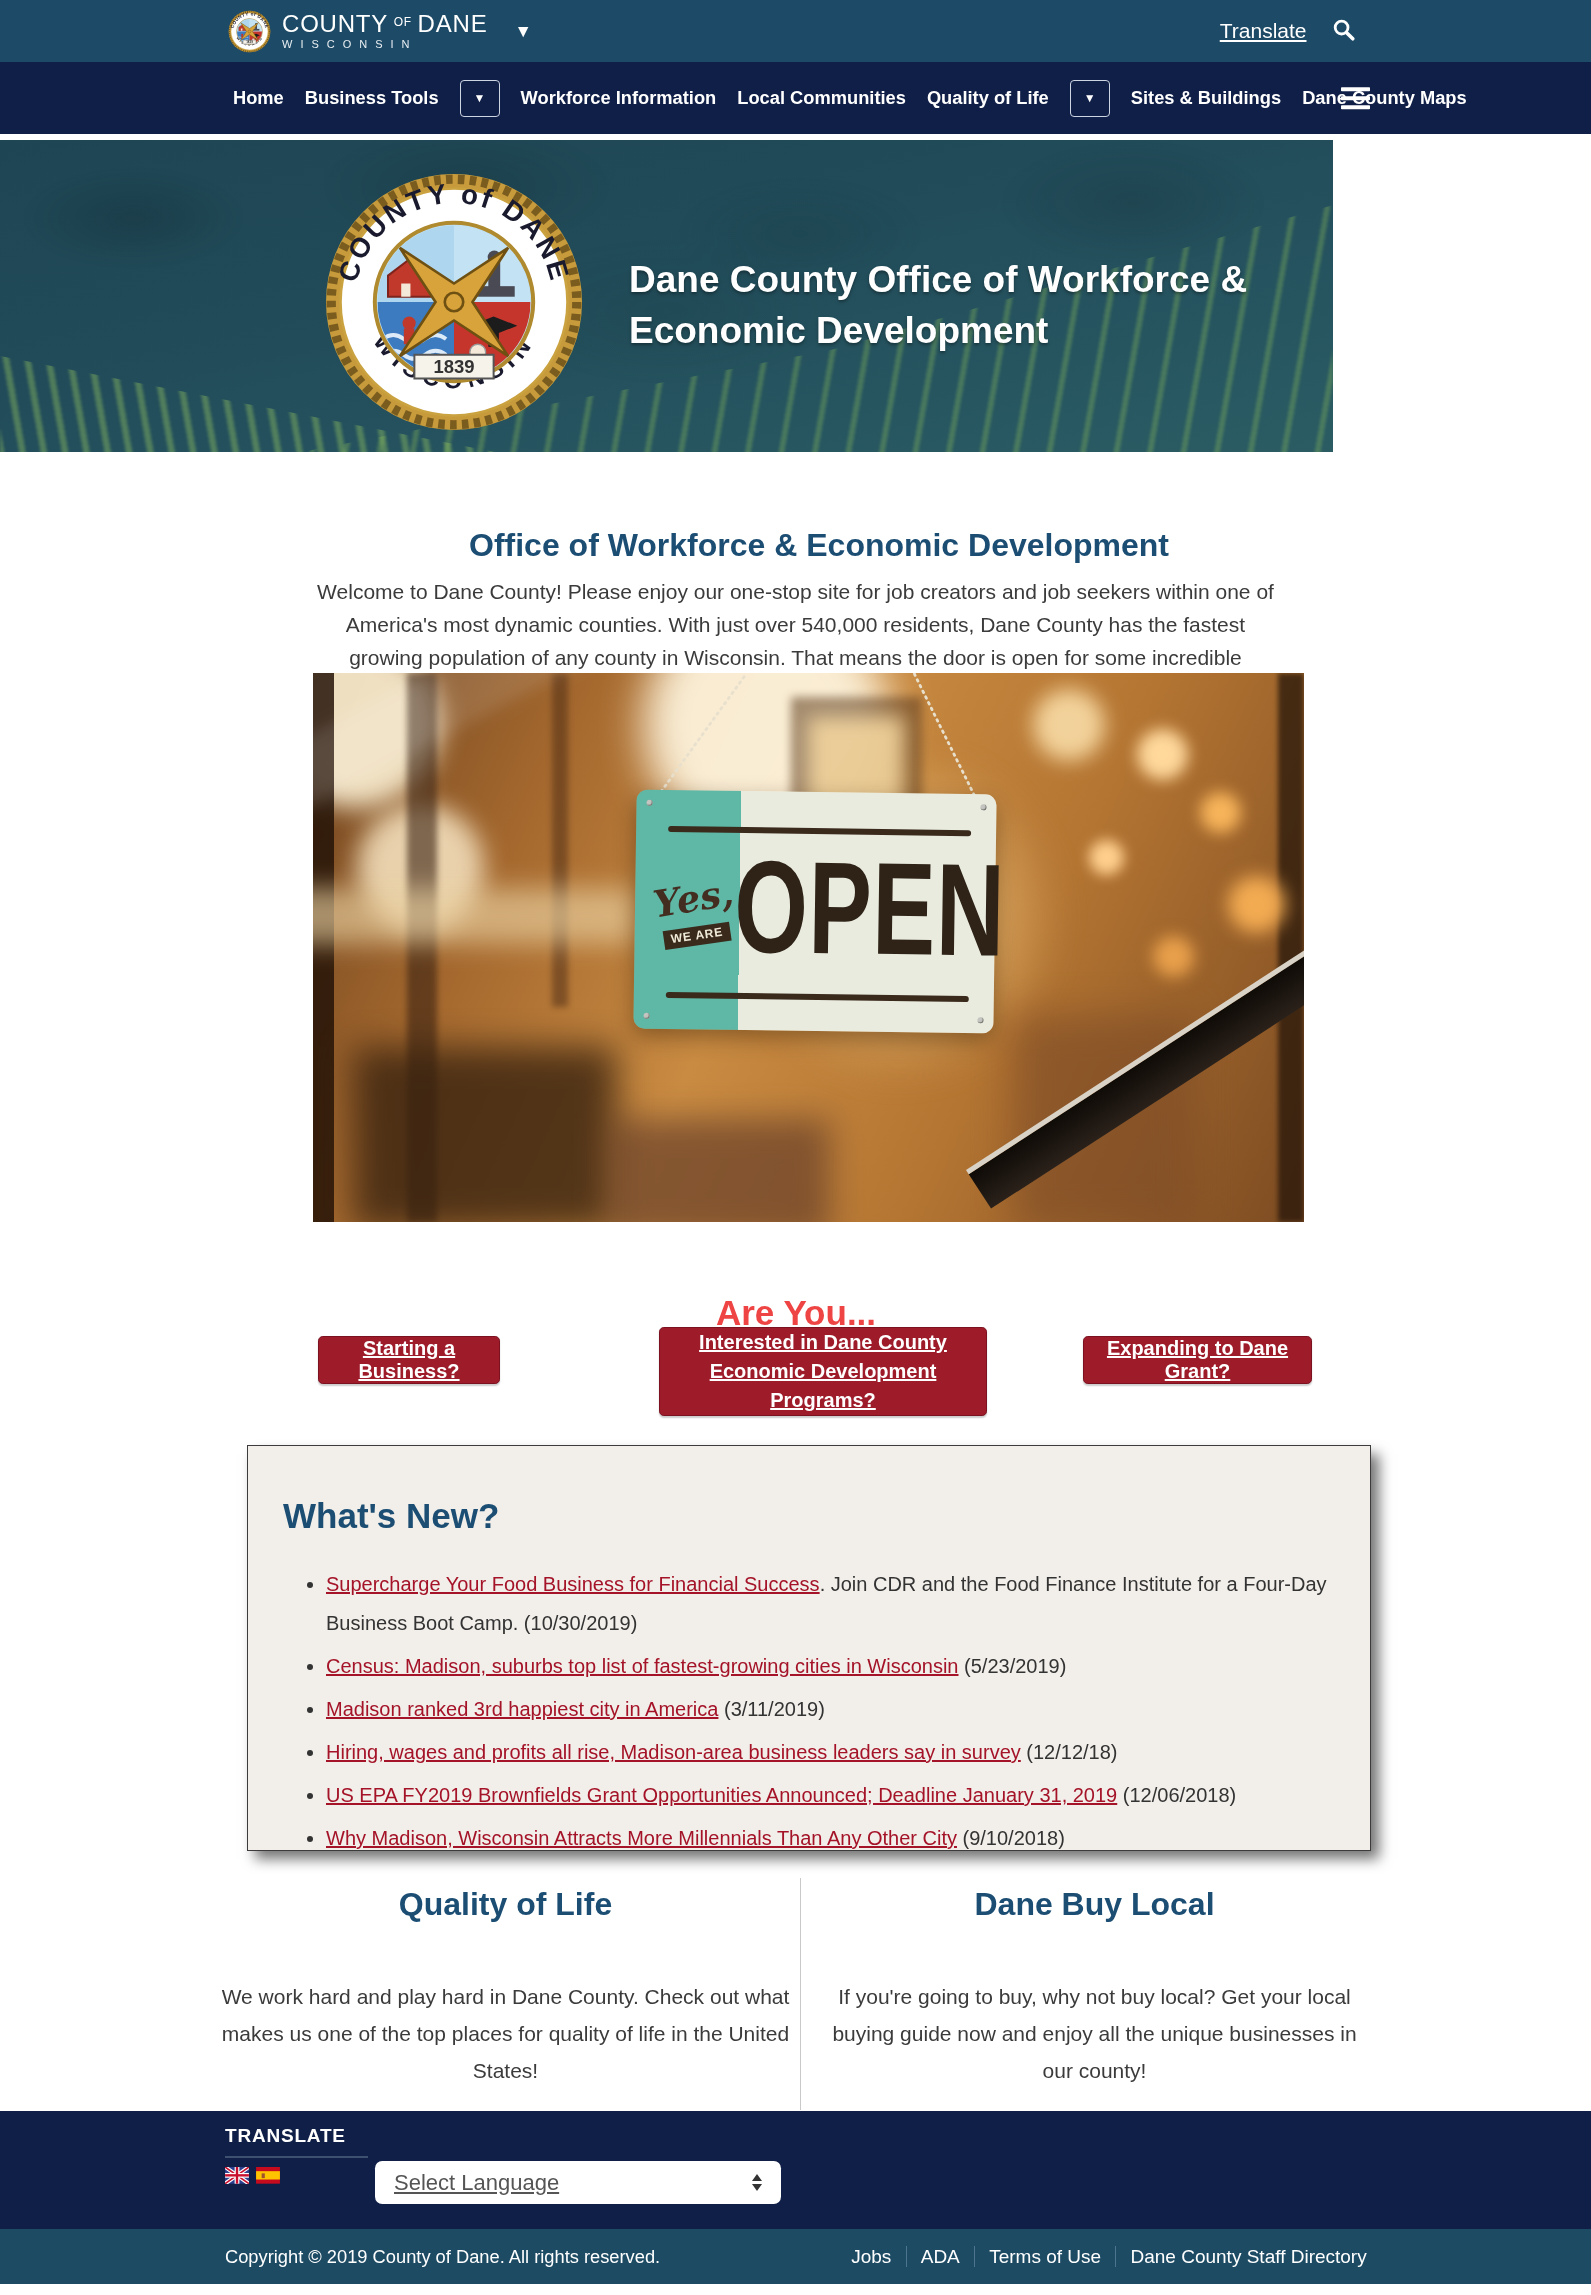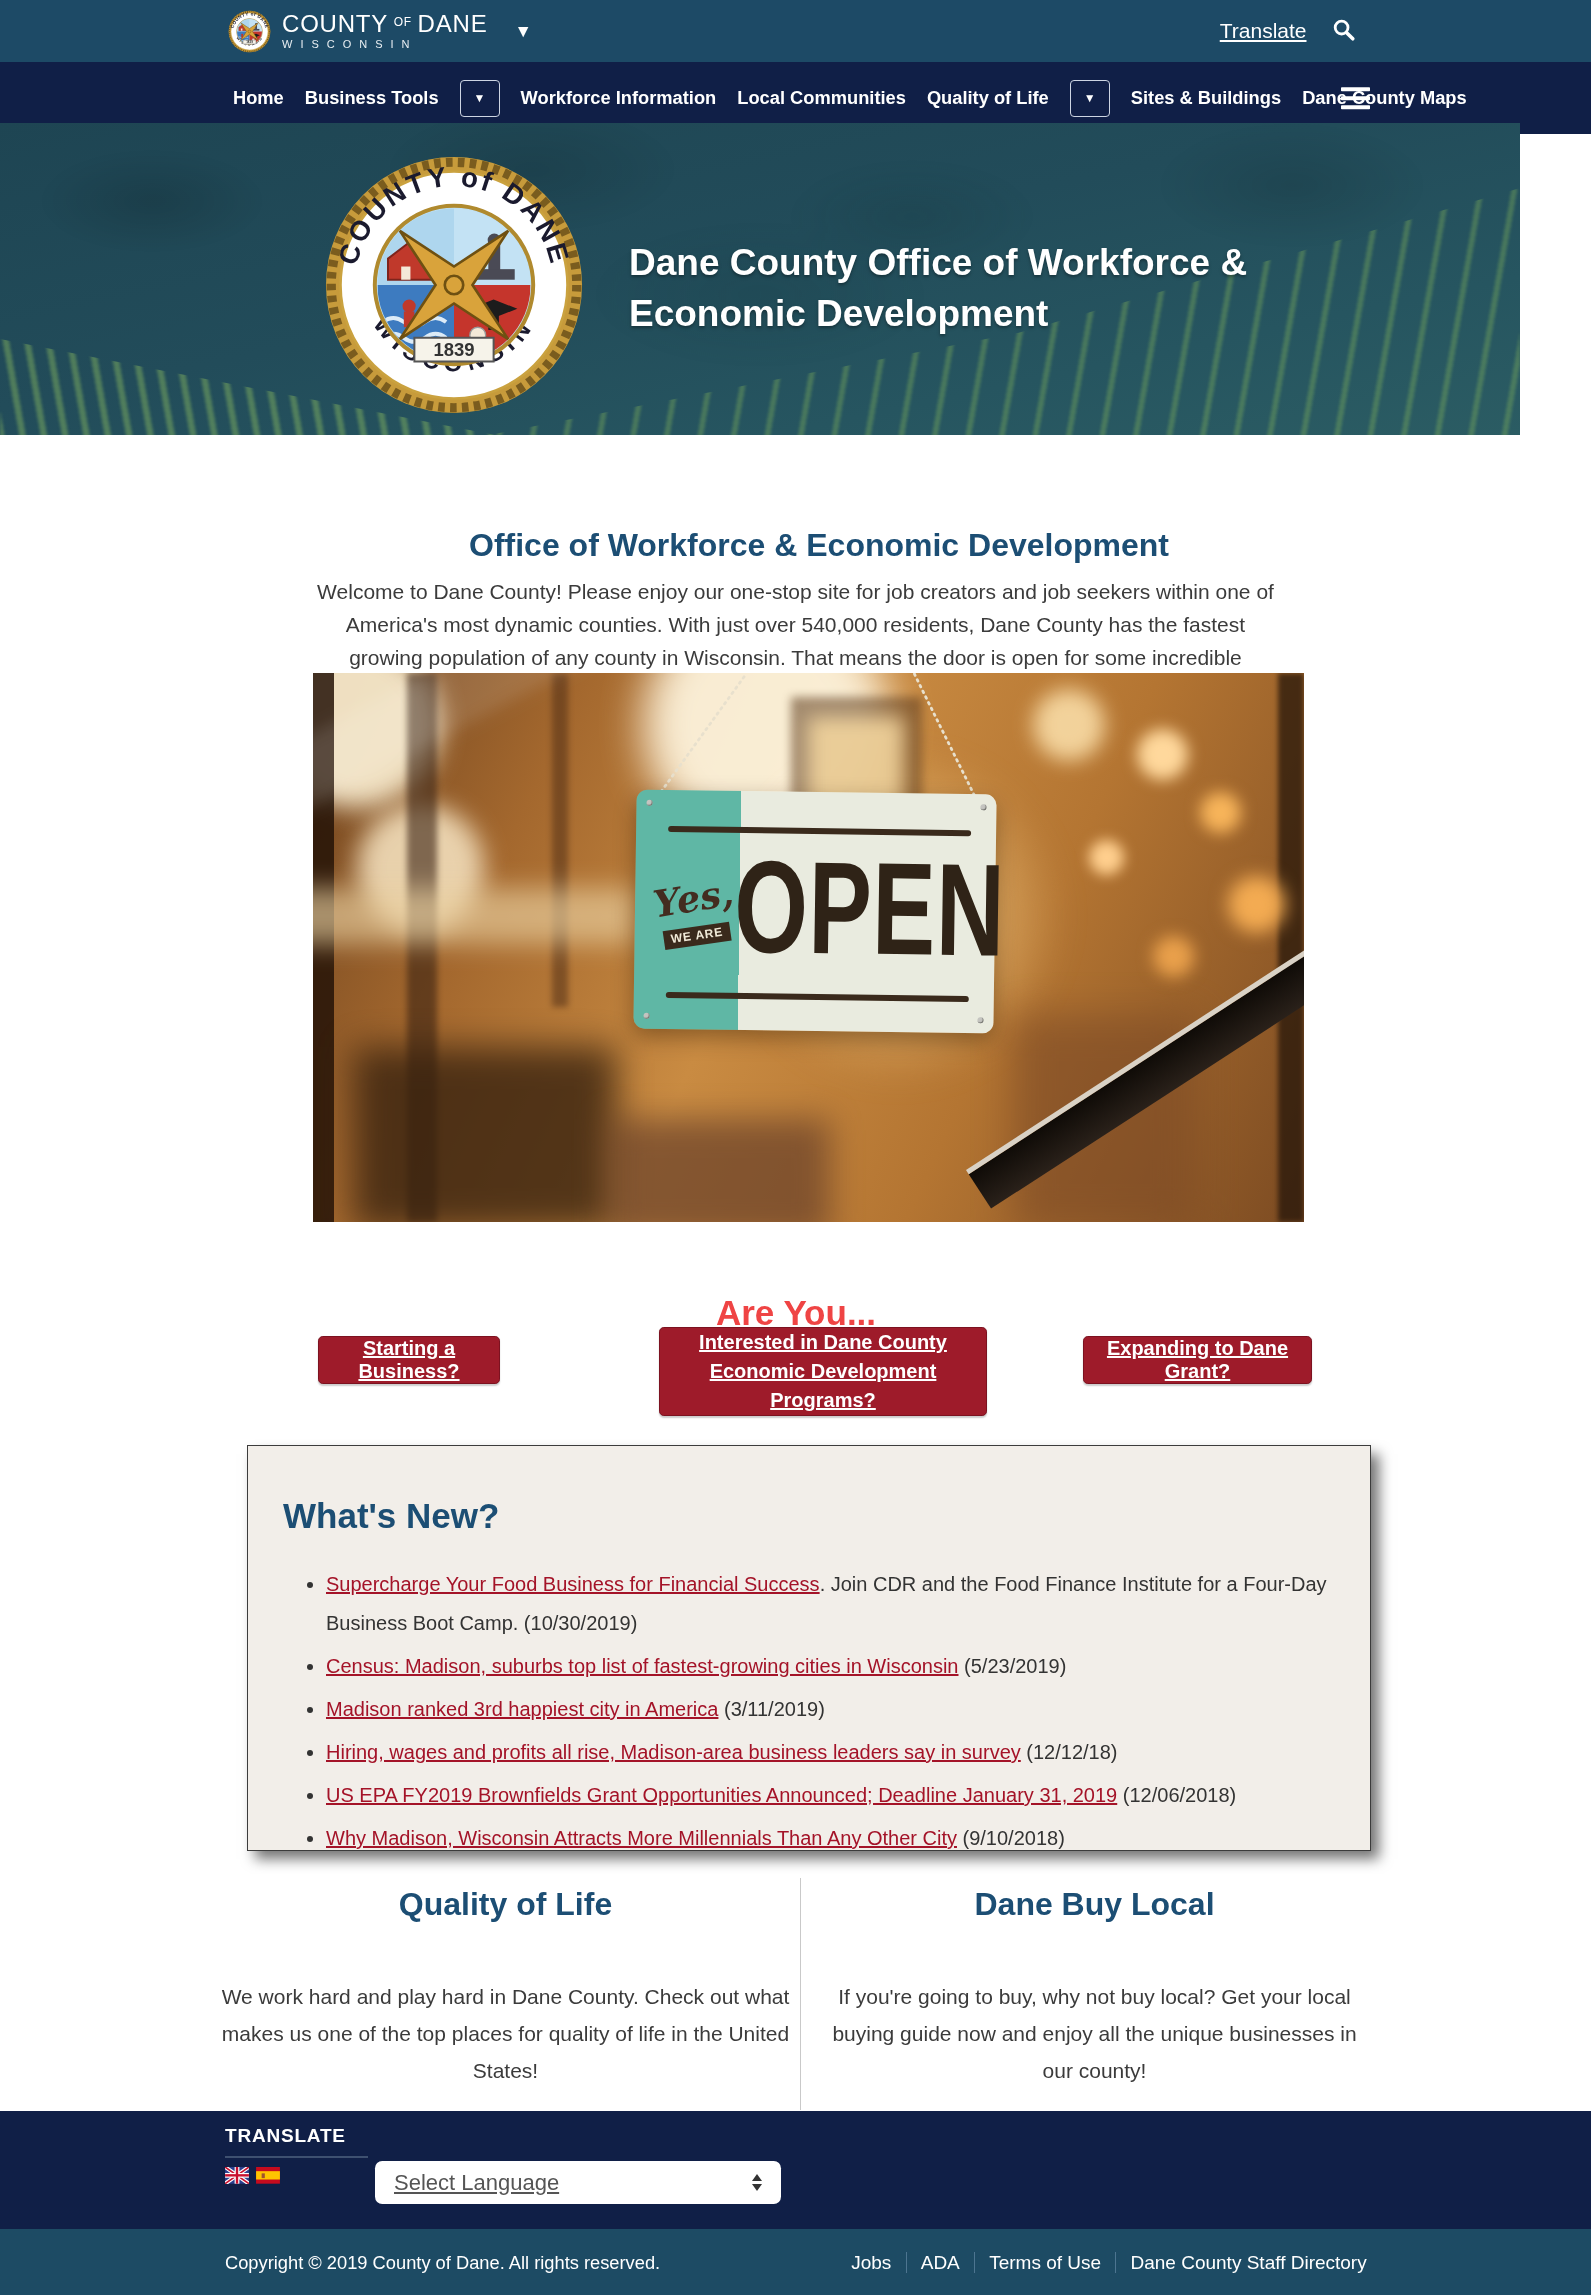--- a/index.html
+++ b/index.html
@@ -20,21 +20,21 @@
   .search-btn{background:none;border:none;padding:0;cursor:pointer;display:block;}
 
   
   .navbar{position:absolute;top:62px;left:0;width:1592px;height:72px;background:#101f47;display:flex;align-items:center;gap:21px;padding-left:233px;box-sizing:border-box;}
   .nav-item{color:#fff;font-size:18.3px;font-weight:bold;text-decoration:none;cursor:pointer;white-space:nowrap;}
   .nav-dd{width:40px;height:37px;border:1.6px solid #cdd5e3;border-radius:4px;display:flex;align-items:center;justify-content:center;color:#fff;font-size:12px;cursor:pointer;background:transparent;}
   .hamburger{position:absolute;left:1341px;top:50%;transform:translateY(-50%);display:flex;flex-direction:column;gap:4.8px;cursor:pointer;background:none;border:none;padding:0;}
   .hamburger div{width:29px;height:4px;background:#fff;border-radius:0.8px;}
 
   
-  .hero{position:absolute;top:123px;left:0;width:1520px;height:312px;overflow:hidden;
+  .hero{position:absolute;top:140px;left:0;width:1333px;height:312px;overflow:hidden;
         background:linear-gradient(168deg,#1e4553 0%,#224c5a 45%,#265560 75%,#2b5c63 100%);}
   .hero-trees{position:absolute;inset:0;filter:blur(2.4px);background-image:
      radial-gradient(159px 72px at 10% 25%,rgba(0,0,0,.13),transparent 70%),
      radial-gradient(207px 88px at 35% 15%,rgba(0,0,0,.11),transparent 70%),
      radial-gradient(175px 80px at 60% 30%,rgba(8,40,40,.13),transparent 70%),
      radial-gradient(191px 88px at 85% 20%,rgba(0,0,0,.11),transparent 70%),
      radial-gradient(239px 103px at 50% 55%,rgba(10,45,45,.10),transparent 70%);}
   .hero-rows{position:absolute;right:0;bottom:-16px;width:1114px;height:263px;filter:blur(1.6px);
      background:repeating-linear-gradient(100deg,rgba(140,190,90,.34) 0 5.6px,rgba(0,0,0,0) 5.6px 33px);
      clip-path:polygon(100% 0,100% 100%,0 100%,55% 55%);}
@@ -112,21 +112,21 @@
   
   .footer-top{position:absolute;top:2111px;left:0;width:1592px;height:118px;background:#101f47;}
   .ft-label{position:absolute;left:225px;top:14.3px;color:#fff;font-size:19px;font-weight:bold;letter-spacing:0.8px;}
   .ft-line{position:absolute;left:225px;top:45px;width:143px;height:1.6px;background:#3e5070;}
   .flags{position:absolute;left:225px;top:56px;display:flex;gap:7.2px;}
   .flag{display:block;cursor:pointer;}
   .select-box{position:absolute;left:375px;top:50px;width:406px;height:43px;background:#fff;border-radius:7.2px;display:flex;align-items:center;padding:11px 19px;box-sizing:border-box;font-size:22px;color:#555;cursor:pointer;text-decoration:underline;}
   .select-arrows{margin-left:auto;display:flex;flex-direction:column;gap:3.2px;}
   .tri-up{width:0;height:0;border-left:5.6px solid transparent;border-right:5.6px solid transparent;border-bottom:7.2px solid #333;}
   .tri-down{width:0;height:0;border-left:5.6px solid transparent;border-right:5.6px solid transparent;border-top:7.2px solid #333;}
-  .footer-bottom{position:absolute;top:2229px;left:0;width:1592px;height:67px;background:#1d4b64;color:#fff;}
+  .footer-bottom{position:absolute;top:2229px;left:0;width:1592px;height:55px;background:#1d4b64;color:#fff;}
   .copyright{position:absolute;left:225px;top:50%;transform:translateY(-50%);font-size:18.3px;}
   .fb-links{position:absolute;right:211px;top:50%;transform:translateY(-50%);display:flex;align-items:center;font-size:19px;}
   .fb-links a{color:#fff;padding:0 14.3px;text-decoration:none;cursor:pointer;white-space:nowrap;}
   .fb-sep{width:0.8px;height:21px;background:#4d7590;}
 </style>
 </head>
 <body>
 
 <svg width="0" height="0" style="position:absolute" aria-hidden="true">
   <defs>

